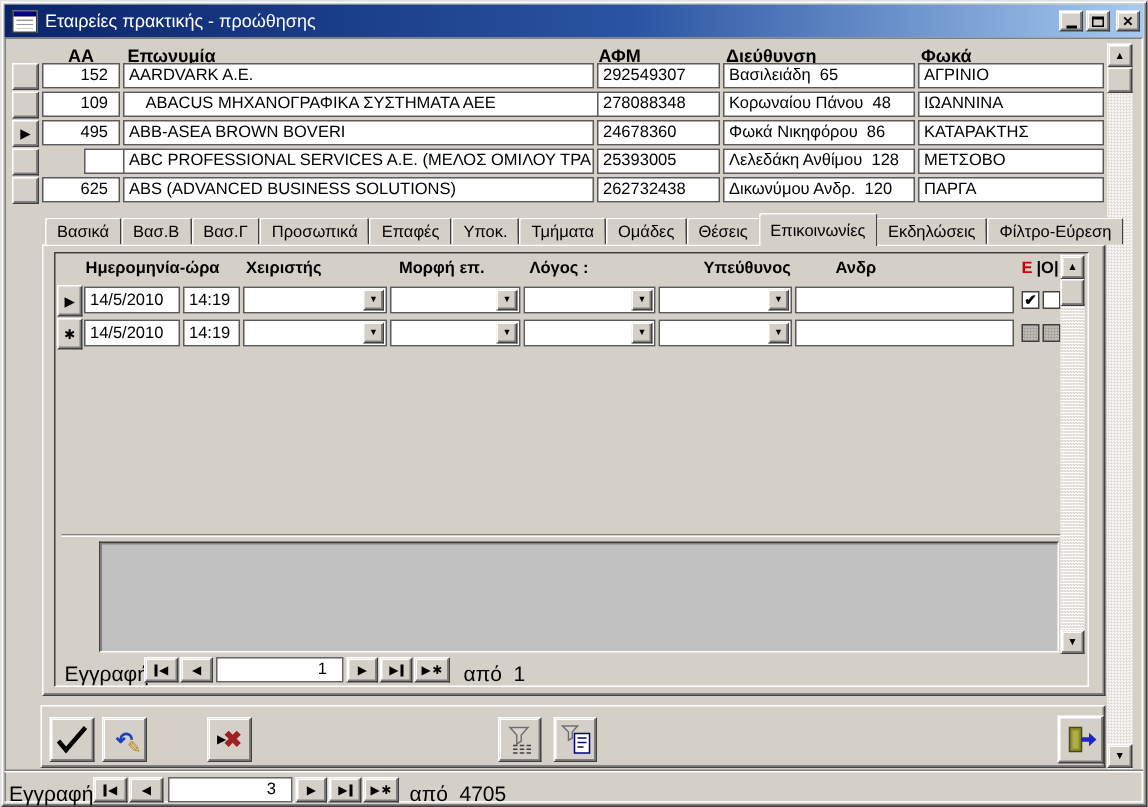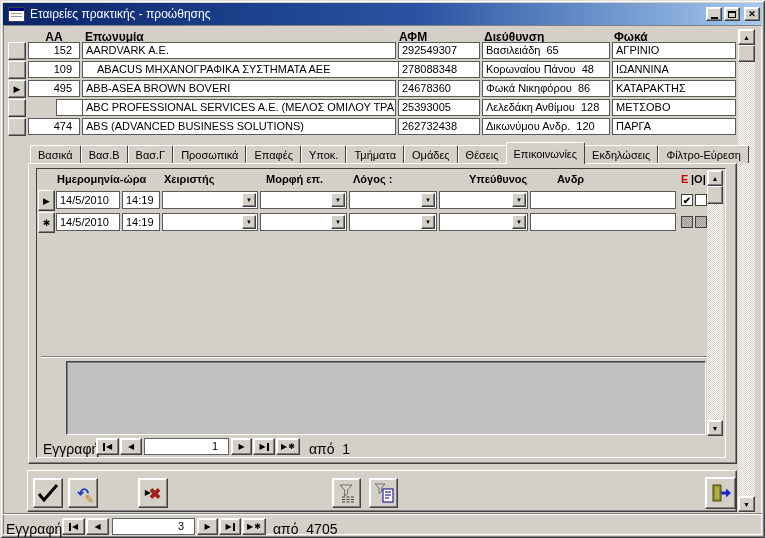--- a/index.html
+++ b/index.html
@@ -132,21 +132,21 @@
   <div class="fld" style="left:398px;top:80px;width:82px;height:17px;">24678360</div>
   <div class="fld" style="left:482px;top:80px;width:128px;height:17px;">Φωκά Νικηφόρου  86</div>
   <div class="fld" style="left:612px;top:80px;width:124px;height:17px;">ΚΑΤΑΡΑΚΤΗΣ</div>
 
   <div class="fld num" style="left:28px;top:99px;width:52px;height:17px;margin-left:28px;">300</div>
   <div class="fld" style="left:82px;top:99px;width:314px;height:17px;">ABC PROFESSIONAL SERVICES A.E. (ΜΕΛΟΣ ΟΜΙΛΟΥ ΤΡΑ</div>
   <div class="fld" style="left:398px;top:99px;width:82px;height:17px;">25393005</div>
   <div class="fld" style="left:482px;top:99px;width:128px;height:17px;">Λελεδάκη Ανθίμου  128</div>
   <div class="fld" style="left:612px;top:99px;width:124px;height:17px;">ΜΕΤΣΟΒΟ</div>
 
-  <div class="fld num" style="left:28px;top:118px;width:52px;height:17px;">474</div>
+  <div class="fld num" style="left:28px;top:118px;width:52px;height:17px;">625</div>
   <div class="fld" style="left:82px;top:118px;width:314px;height:17px;">ABS (ADVANCED BUSINESS SOLUTIONS)</div>
   <div class="fld" style="left:398px;top:118px;width:82px;height:17px;">262732438</div>
   <div class="fld" style="left:482px;top:118px;width:128px;height:17px;">Δικωνύμου Ανδρ.  120</div>
   <div class="fld" style="left:612px;top:118px;width:124px;height:17px;">ΠΑΡΓΑ</div>
 
   <div class="abs checker" style="left:738px;top:29px;width:17px;height:484px;"></div>
   <button class="sbtn" style="left:738px;top:29px;width:17px;height:16px;">
       <span>▲</span>
     </button>
   <div class="thumb" style="left:738px;top:45px;width:17px;height:17px;"></div>

